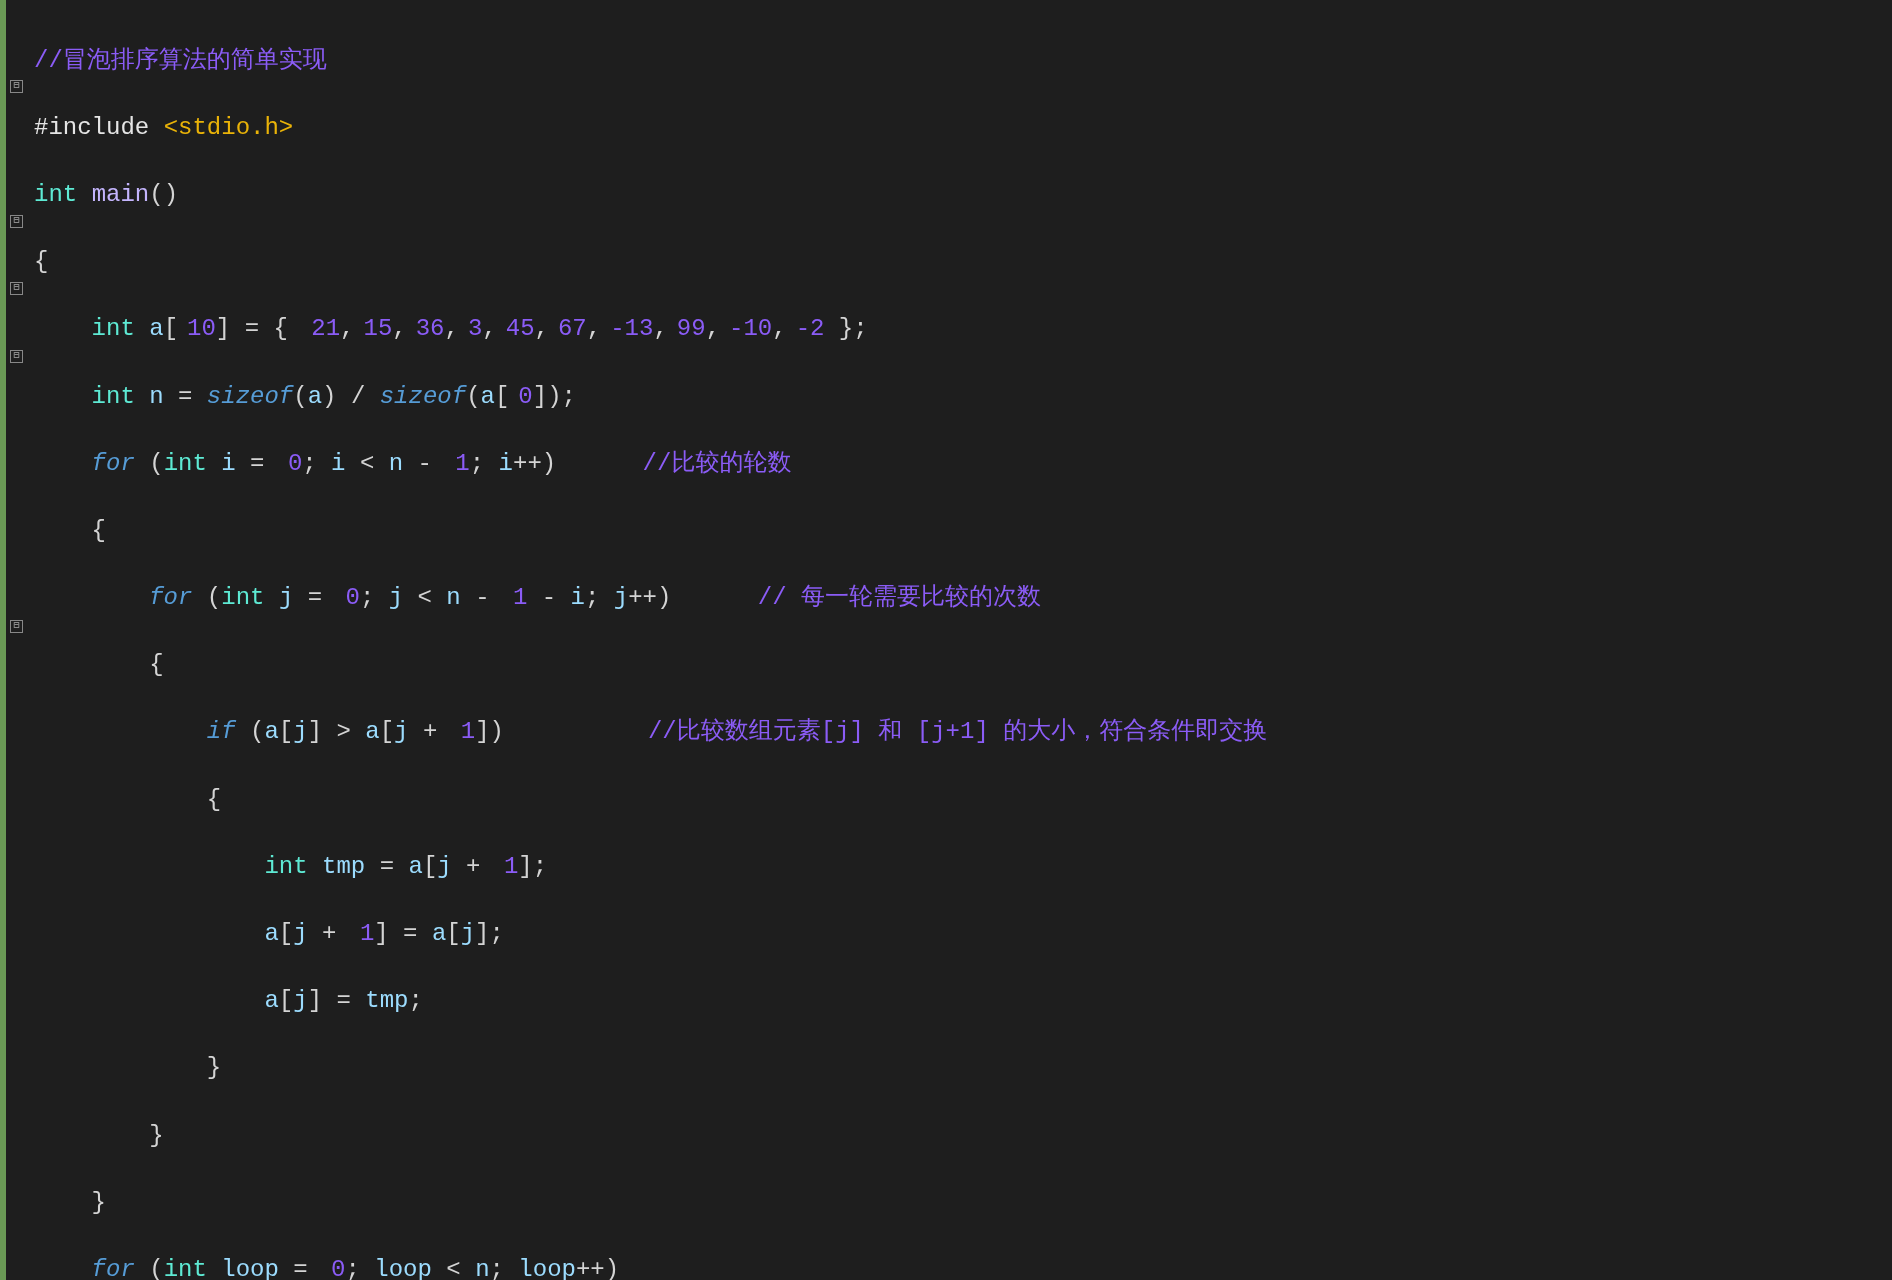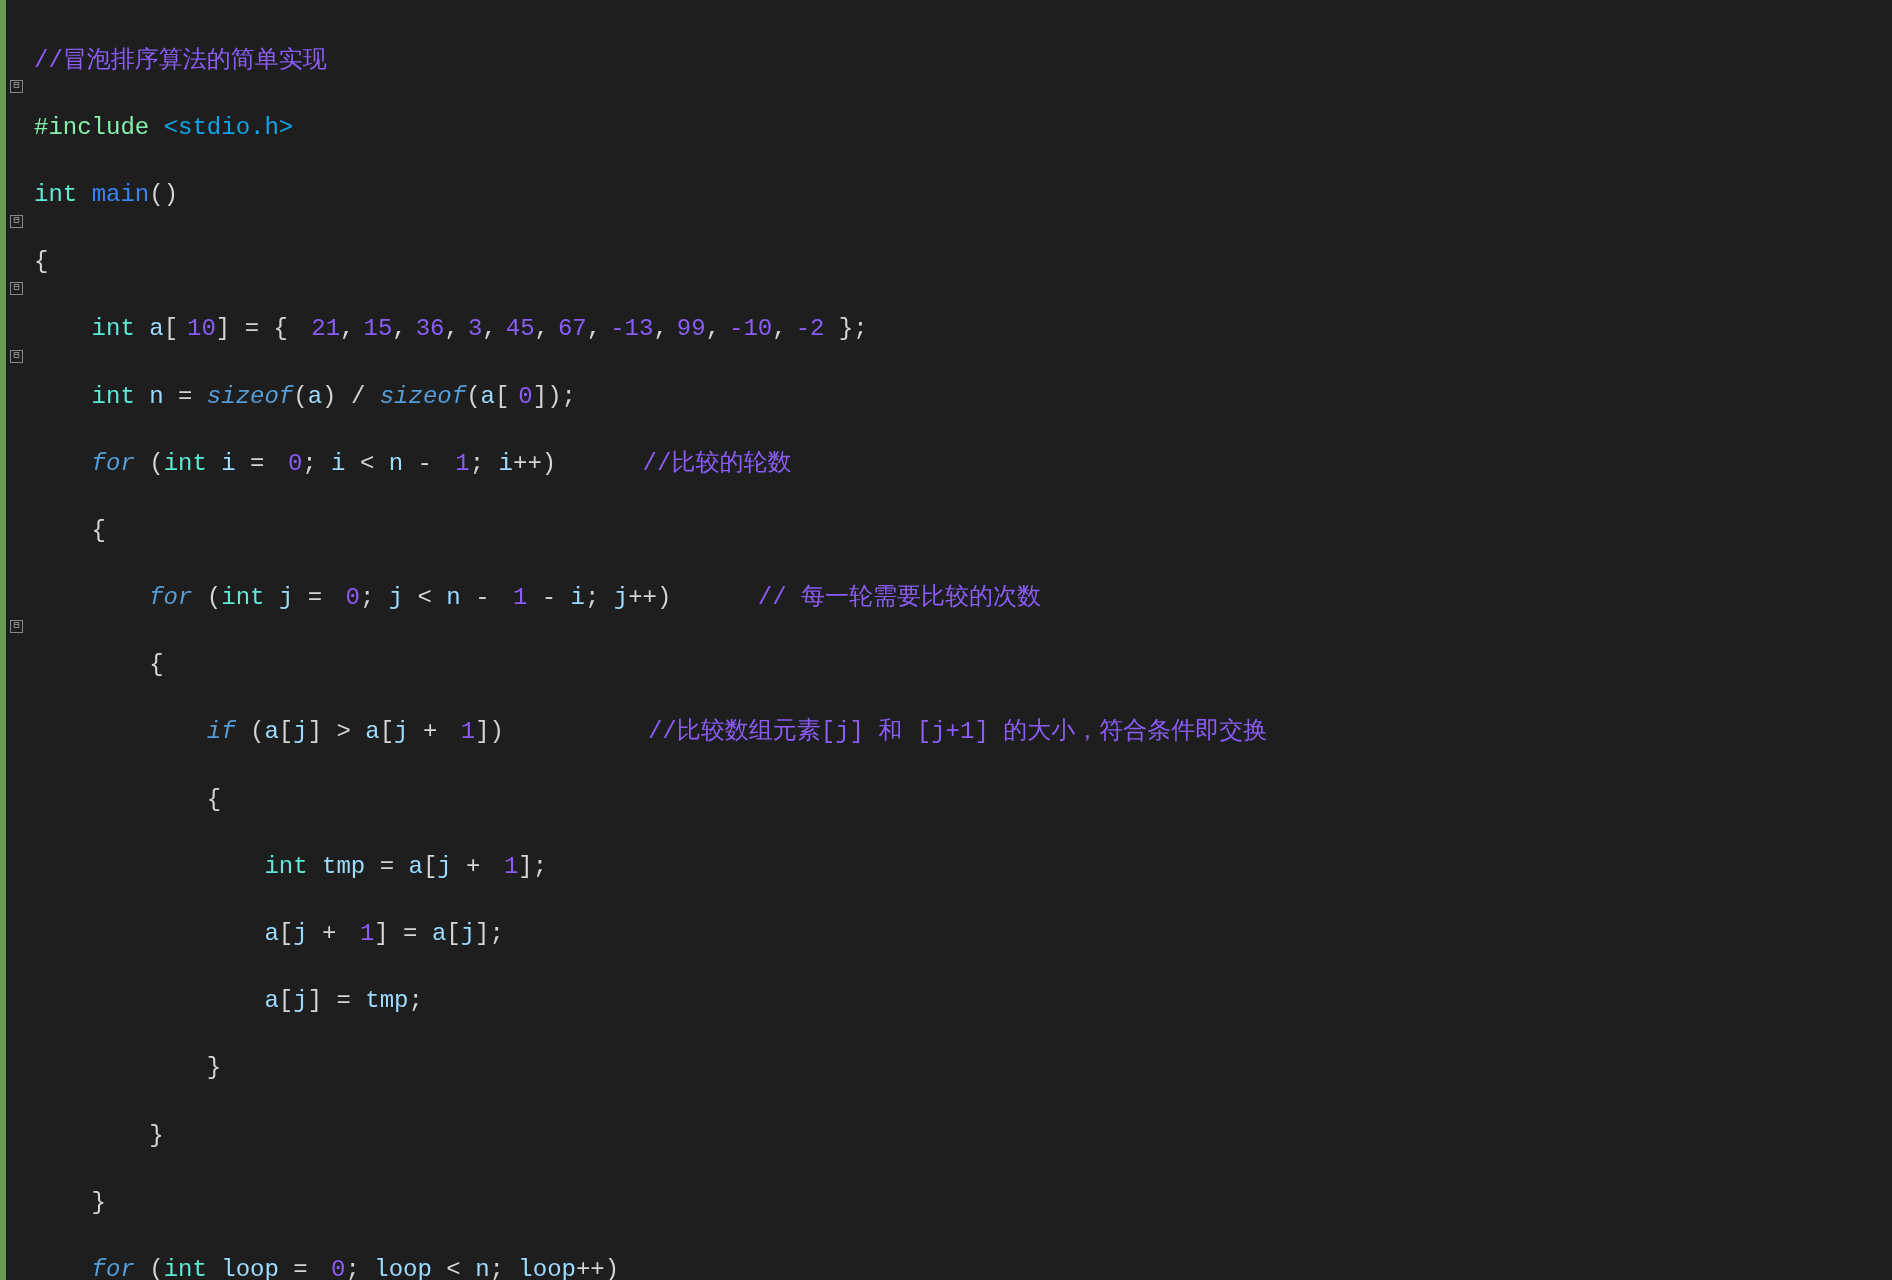--- a/index.html
+++ b/index.html
@@ -45,27 +45,27 @@
     padding: 10px 8px;
     white-space: pre;
   }
   .line {
     display: block;
     min-height: 1.4em;
   }
   .comment { color: #8b5cf6; }
   .keyword { color: #569cd6; font-style: italic; }
   .type    { color: #5eead4; }
-  .func    { color: #3b82f6; }
+  .func    { color: #c4b5fd; }
   .ident   { color: #9cdcfe; }
   .num     { color: #8b5cf6; margin-left: 9px; }
-  .preproc { color: #86efac; }
+  .preproc { color: #e5e5e5; }
   .op      { color: #d4d4d4; }
   .paren   { color: #d4d4d4; }
-  .angle   { color: #0ea5e9; }
+  .angle   { color: #eab308; }
 </style>
 </head>
 <body>
 
 <div class="editor">
   <div class="left-bar"></div>
   <div class="gutter">
     <div class="fold" style="top:80px">⊟</div>
     <div class="fold" style="top:215px">⊟</div>
     <div class="fold" style="top:282px">⊟</div>

